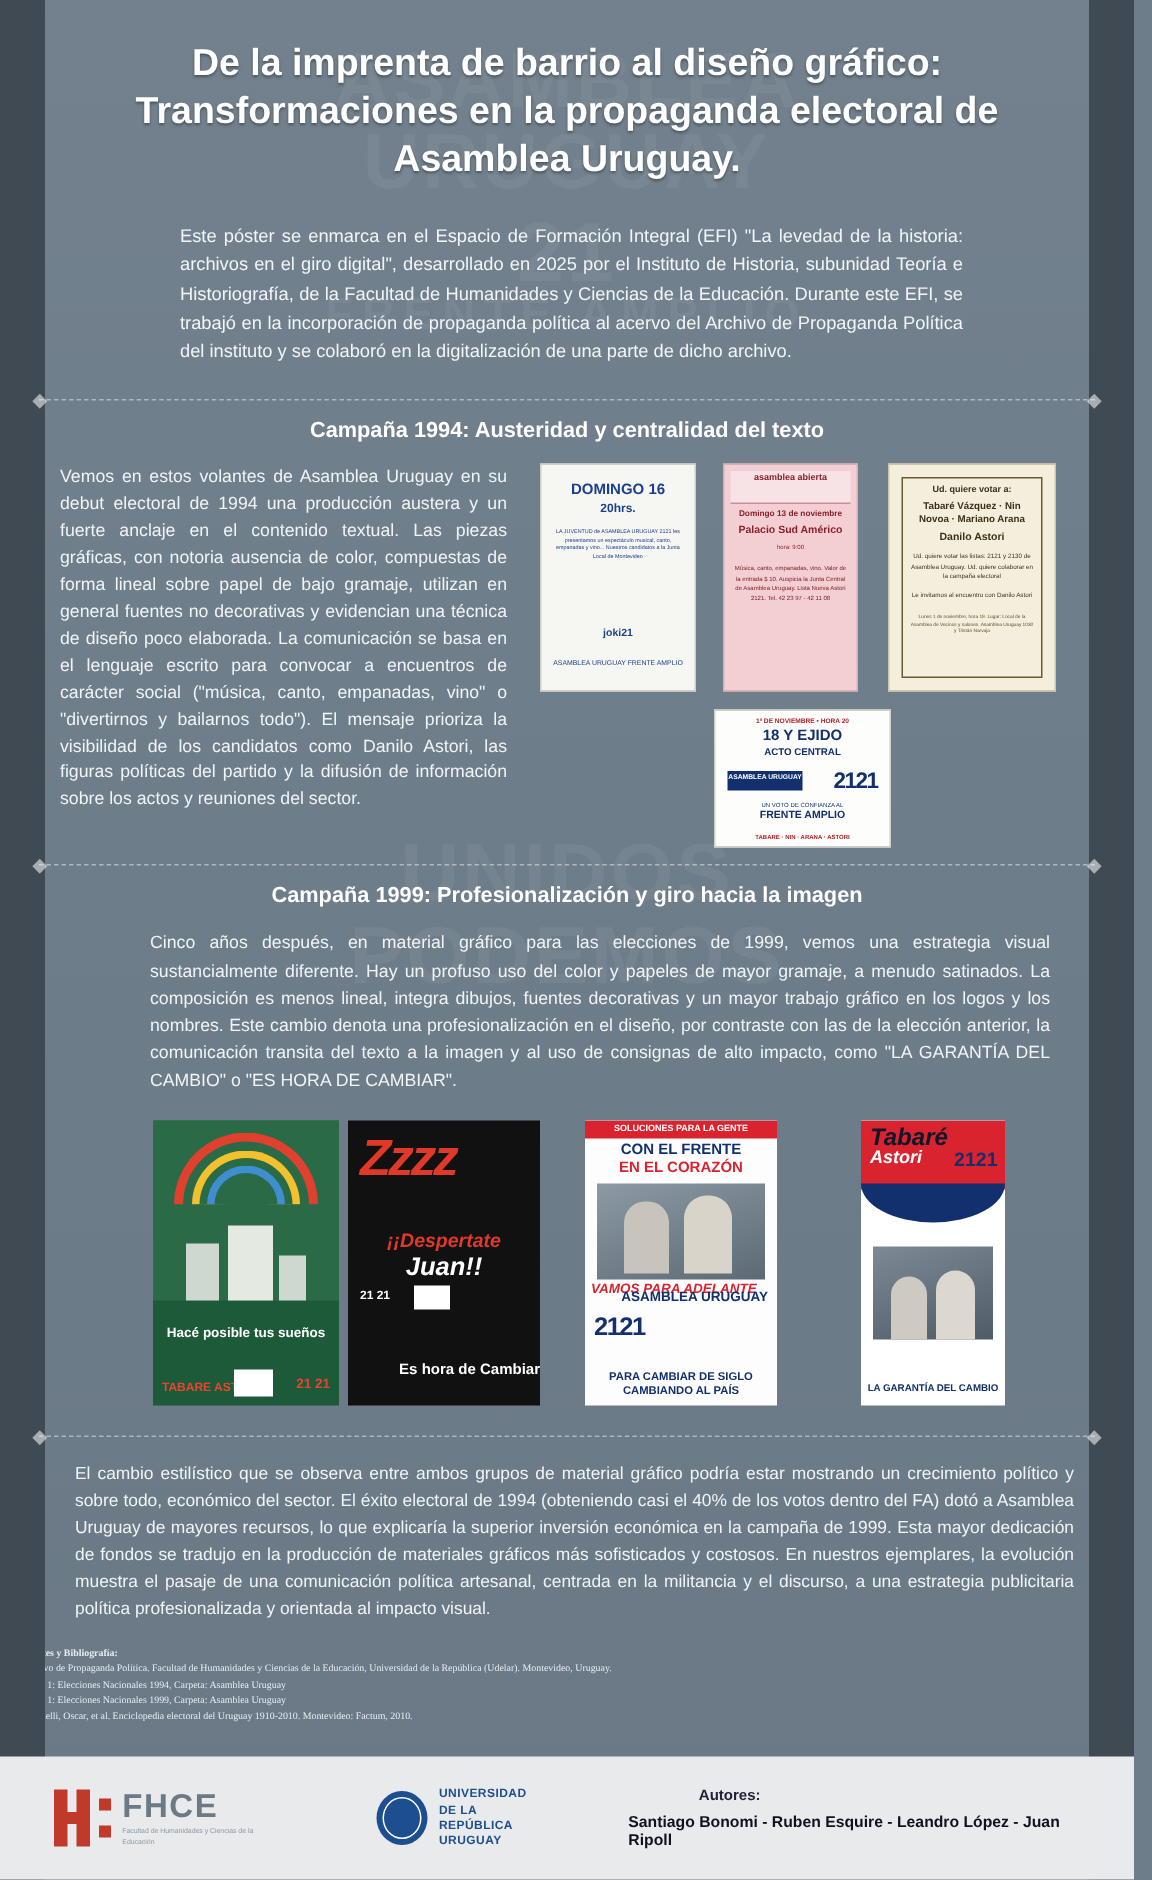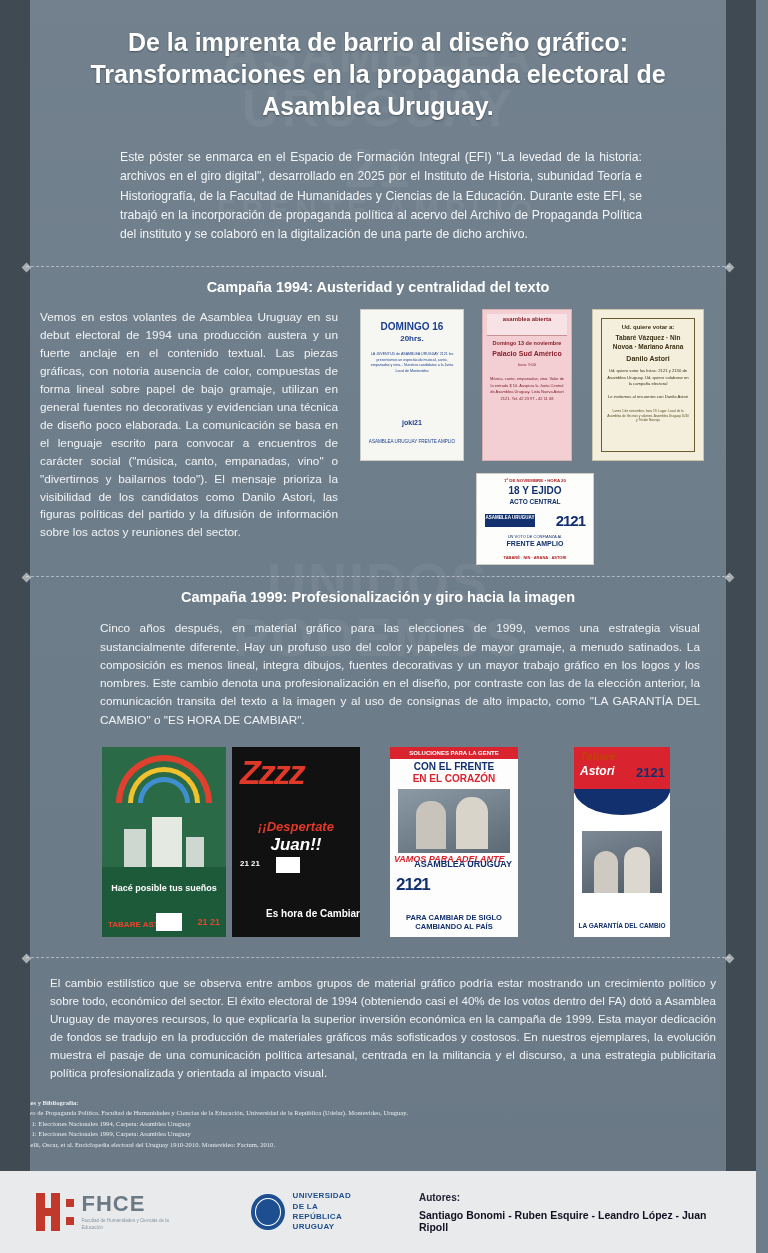--- a/index.html
+++ b/index.html
@@ -185,21 +185,21 @@
   .p99c .ph1 { position:absolute; top:12px; left:18px; width:30px; height:48px; background:#c9c4bb; border-radius:14px 14px 0 0; }
   .p99c .ph2 { position:absolute; top:8px; left:58px; width:32px; height:52px; background:#d9d4ca; border-radius:15px 15px 0 0; }
   .p99c .band { position:absolute; top:108px; left:4px; color:#d9232e; font-size:9px; font-weight:bold; font-style:italic; line-height:1.05; }
   .p99c .nums { position:absolute; top:128px; left:6px; color:#12306e; font-size:17px; font-weight:bold; letter-spacing:-1px; }
   .p99c .au { position:absolute; top:112px; right:6px; color:#12306e; font-size:9px; font-weight:bold; line-height:1.15; text-align:left; }
   .p99c .ft { position:absolute; bottom:6px; left:0; right:0; text-align:center; color:#12306e; font-size:7.5px; font-weight:bold; line-height:1.2; }
 
   
   .p99d { left:574px; top:0; width:96px; height:190px; background:#fff; }
   .p99d .red { position:absolute; top:0; left:0; right:0; height:46px; background:#d9232e; }
-  .p99d .n1 { position:absolute; top:3px; left:6px; color:#c2410c; font-size:11px; font-weight:bold; font-style:italic; }
+  .p99d .n1 { position:absolute; top:3px; left:6px; color:#0f172a; font-size:16px; font-weight:bold; font-style:italic; }
   .p99d .n2 { position:absolute; top:17px; left:6px; color:#fff; font-size:12px; font-weight:bold; font-style:italic; }
   .p99d .num { position:absolute; top:18px; right:5px; color:#12306e; font-size:13px; font-weight:bold; }
   .p99d .wave { position:absolute; top:42px; left:0; right:0; height:26px; background:#12306e; border-radius:0 0 50% 50%/0 0 100% 100%; }
   .p99d .photo { position:absolute; top:84px; left:8px; width:80px; height:62px; background:linear-gradient(160deg,#7d8a95,#4f5b66); }
   .p99d .ph1 { position:absolute; bottom:0; left:12px; width:24px; height:42px; background:#cfcac1; border-radius:12px 12px 0 0; }
   .p99d .ph2 { position:absolute; bottom:0; left:42px; width:26px; height:46px; background:#ddd8cf; border-radius:13px 13px 0 0; }
   .p99d .ft { position:absolute; bottom:8px; left:0; right:0; text-align:center; color:#12306e; font-size:6.5px; font-weight:bold; }
 
   .closing {
     margin: 16px 40px 0 50px;
@@ -237,21 +237,21 @@
 
   .udelar { display:flex; align-items:center; gap:8px; margin-left:66px; }
   .udelar-mark { width:36px; height:36px; border-radius:50%; background:#1d4e8f; position:relative; }
   .udelar-mark::after {
     content:""; position:absolute; inset:4px; border-radius:50%;
     border:1.5px solid #fff;
   }
   .udelar-txt { font-size:8px; font-weight:bold; color:#1d4e8f; line-height:1.3; letter-spacing:.3px; }
 
   .authors { margin-left:54px; }
-  .authors .lab { font-size:10px; font-weight:bold; color:#223; }
+  .authors .lab { font-size:10px; font-weight:bold; color:#223;margin-left:47px; }
   .authors .names { font-size:10.5px; font-weight:bold; color:#112; margin-top:6px; }
 </style>
 </head>
 <body>
 
 <div class="poster">
   <div class="edge left"></div>
   <div class="edge right"></div>
 
   <div class="ghost g1">ASAMBLEA</div>

